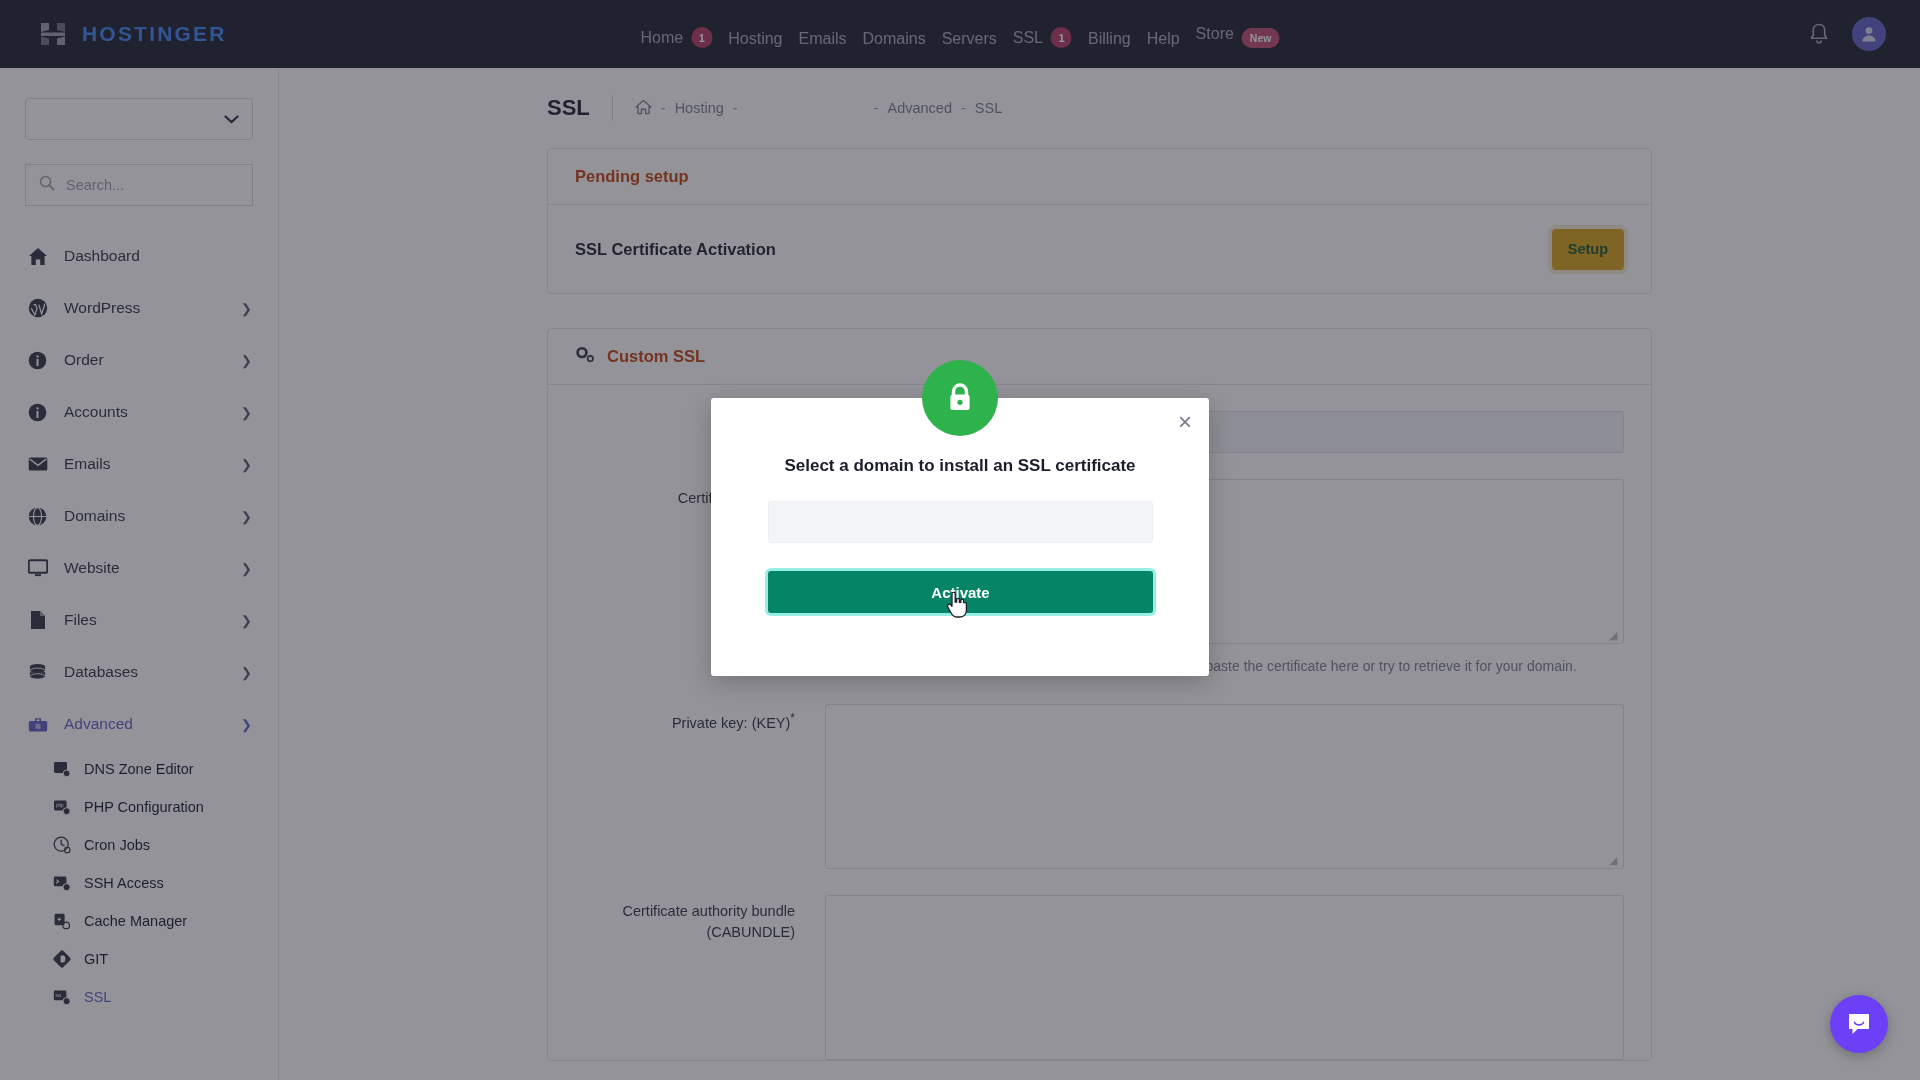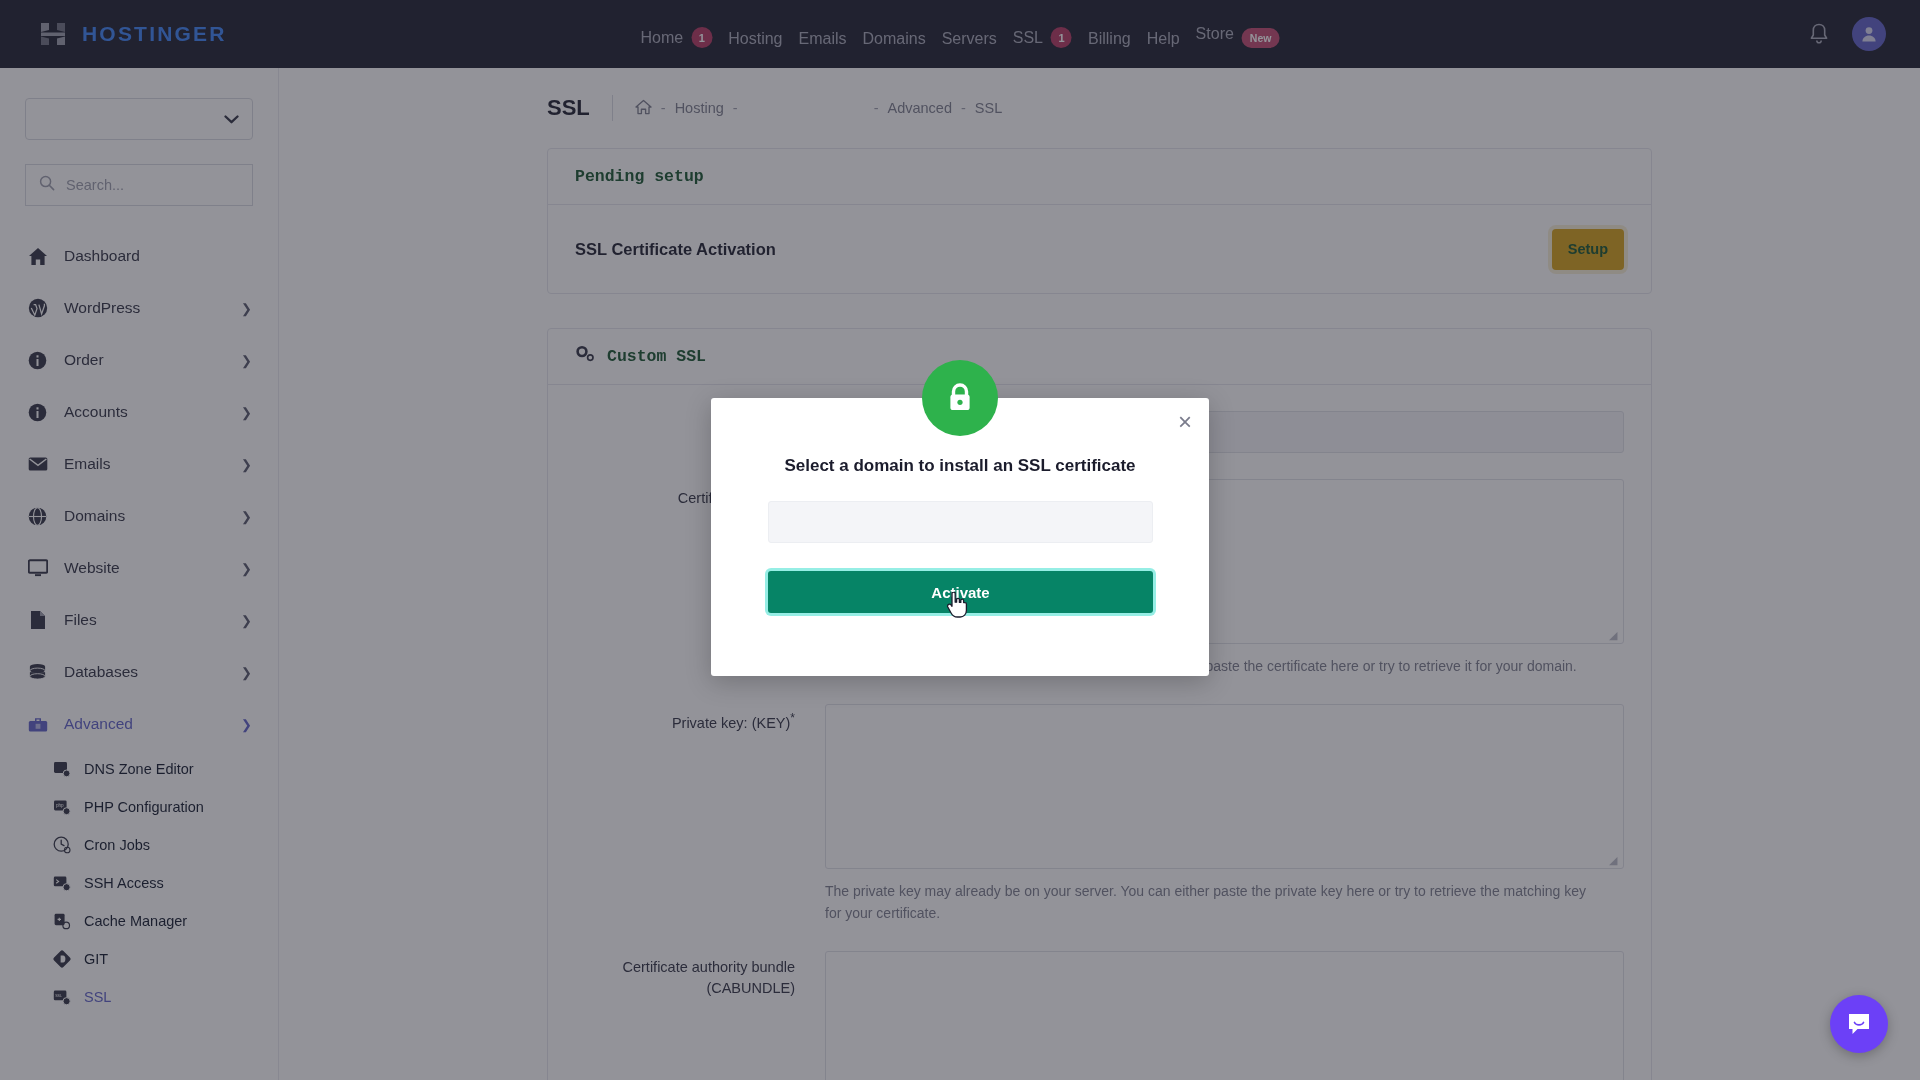--- a/index.html
+++ b/index.html
@@ -130,23 +130,22 @@
     margin-left: 268px;
     width: 1105px;
     background: #fff;
     border: 1px solid #e4e5ec;
     border-radius: 4px;
   }
   #card-pending { margin-top: 27px; }
   .card-header {
     height: 56px; display: flex; align-items: center;
     padding: 0 27px; border-bottom: 1px solid #e4e5ec;
-    font-size: 16.5px; font-weight: 600; color: #14532d;
+    font-size: 16.5px; font-weight: 600; color: #c2410c;
     gap: 12px;
-    font-family: Liberation Mono, monospace;
   }
   .card-row {
     height: 88px; display: flex; align-items: center; justify-content: space-between;
     padding: 0 27px;
   }
   .row-title { font-size: 16.5px; font-weight: 700; color: #1b1c2c; }
   #setup-button {
     background: #d4a017; color: #14532d;
     border: none; border-radius: 4px;
     height: 41px; padding: 0 16px;
@@ -599,21 +598,20 @@
     </div>
 
     <div class="form-row">
       <div class="form-label">
         <span>Private key: (KEY)</span><span class="req">*</span>
       </div>
       <div class="form-field">
         <div class="fake-textarea" style="height:165px;">
           <span class="ta-resize">◢</span>
         </div>
-        <div class="help">The private key may already be on your server. You can either paste the private key here or try to retrieve the matching key for your certificate.</div>
       </div>
     </div>
 
     <div class="form-row">
       <div class="form-label">Certificate authority bundle (CABUNDLE)</div>
       <div class="form-field">
         <div class="fake-textarea" style="height:165px;">
           
         </div>
       </div>

